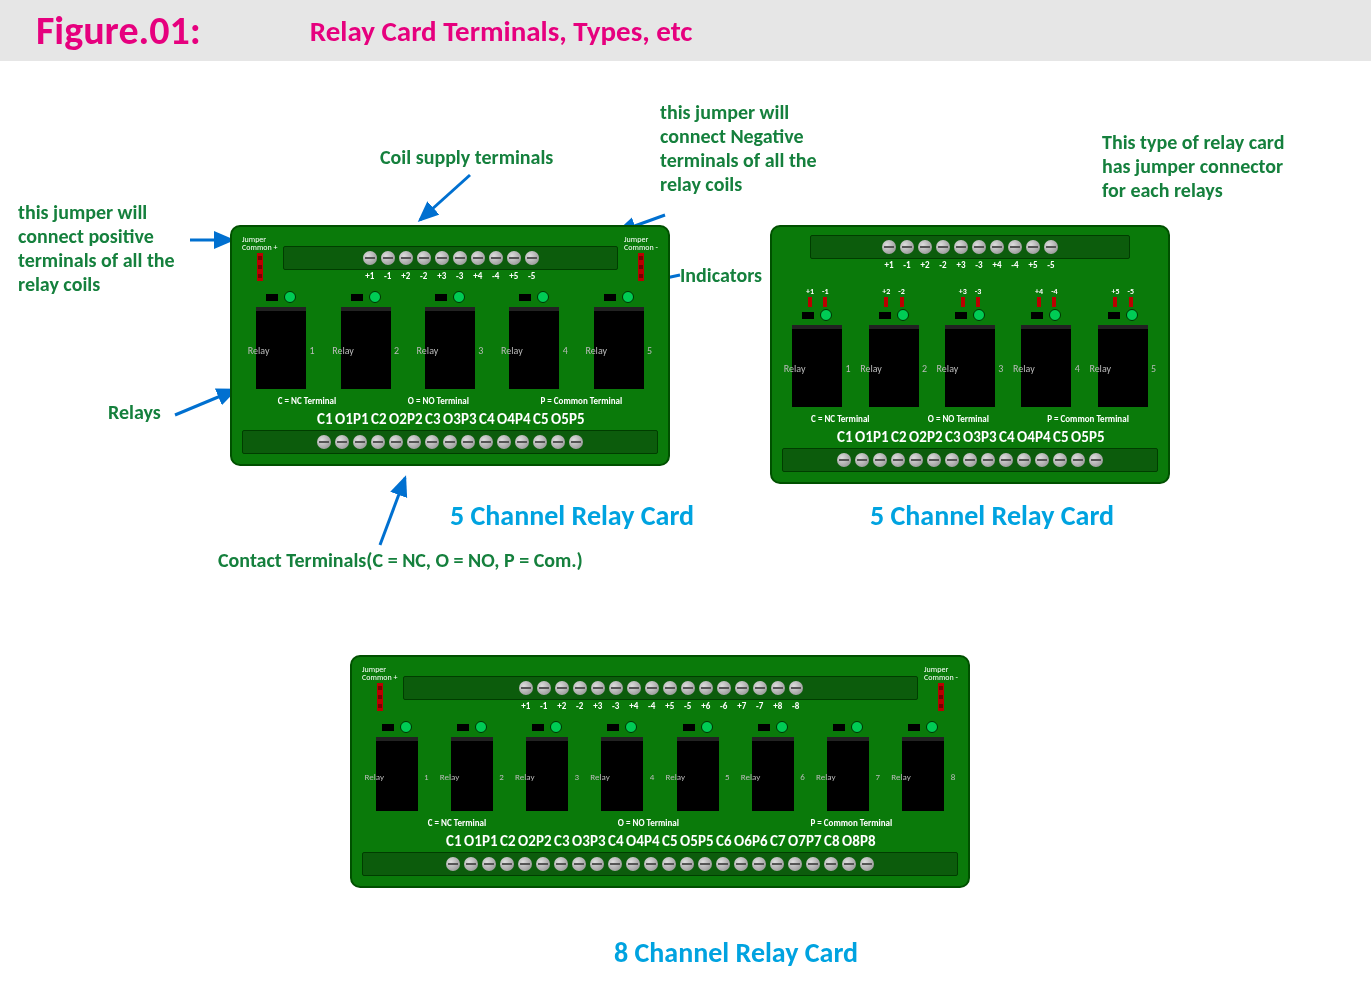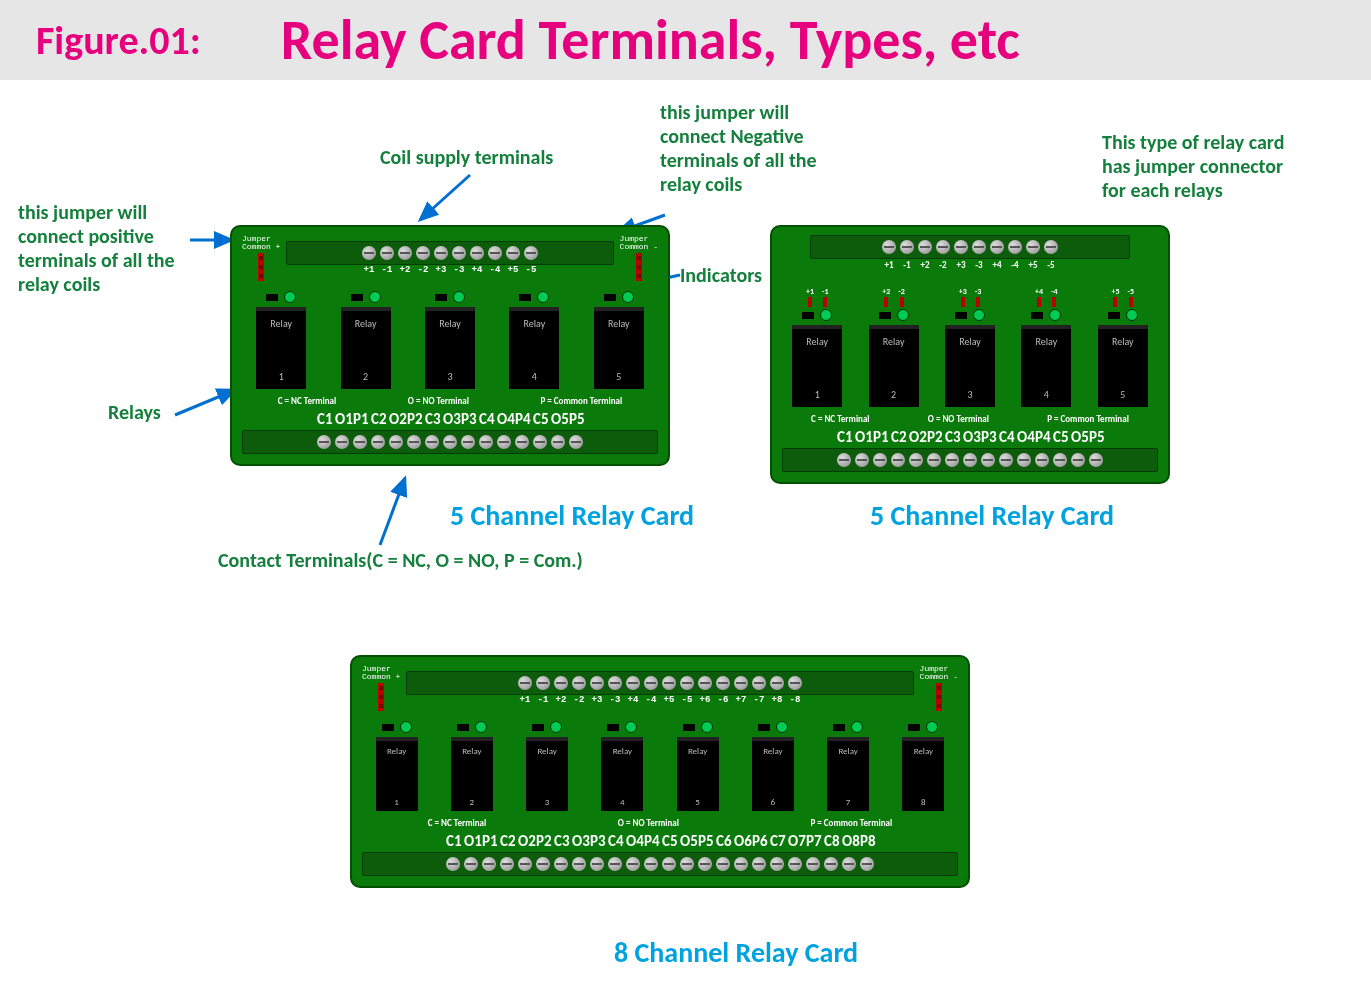--- a/index.html
+++ b/index.html
@@ -19,22 +19,22 @@
   }
   .fig-label {
     color: #e6007e;
     font-weight: bold;
     font-size: 40px;
     margin-left: 16px;
   }
   .fig-title {
     color: #e6007e;
     font-weight: bold;
-    font-size: 56px;
-    margin-left: 80px;
+    font-size: 29px;
+    margin-left: 109px;
   }
   .annot {
     position: absolute;
     color: #15803d;
     font-size: 20px;
     font-weight: bold;
     line-height: 1.2;
     white-space: pre-line;
   }
   .caption {
@@ -85,23 +85,22 @@
     font-size: 9px;
     font-weight: bold;
   }
   .labels-row span {
     width: 14px;
     text-align: center;
     flex: 0 0 14px;
   }
   .top-row {
     display: flex;
-    align-items: center;
+    align-items: flex-end;
     gap: 6px;
-    font-family: Liberation Mono, monospace;
   }
   .jumper-box {
     color: #fff;
     font-size: 8px;
     line-height: 1;
     display: flex;
     flex-direction: column;
     align-items: center;
     gap: 2px;
   }
@@ -149,21 +148,21 @@
     background: #0c5;
     border: 1px solid #030;
   }
   .relay-body {
     background: #000;
     color: #bbb;
     width: 50px;
     height: 78px;
     font-size: 10px;
     display: flex;
-    flex-direction: column;
+    flex-direction: row;
     align-items: center;
     justify-content: center;
     border-top: 4px solid #222;
     gap: 40px;
   }
   .relay-body.small {
     width: 42px;
     height: 70px;
     font-size: 9px;
   }

